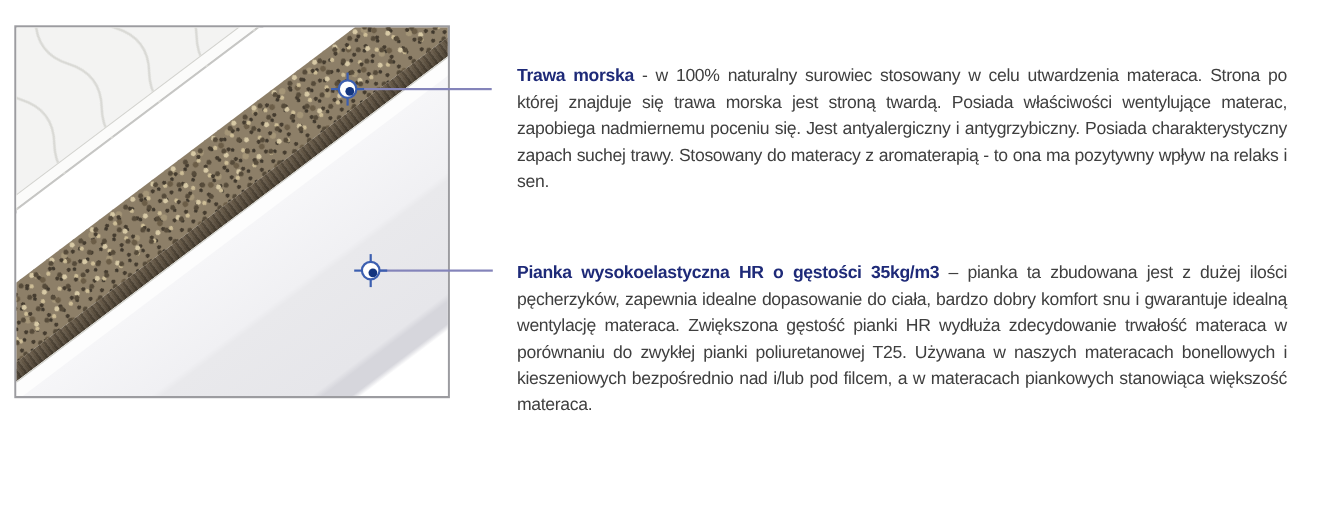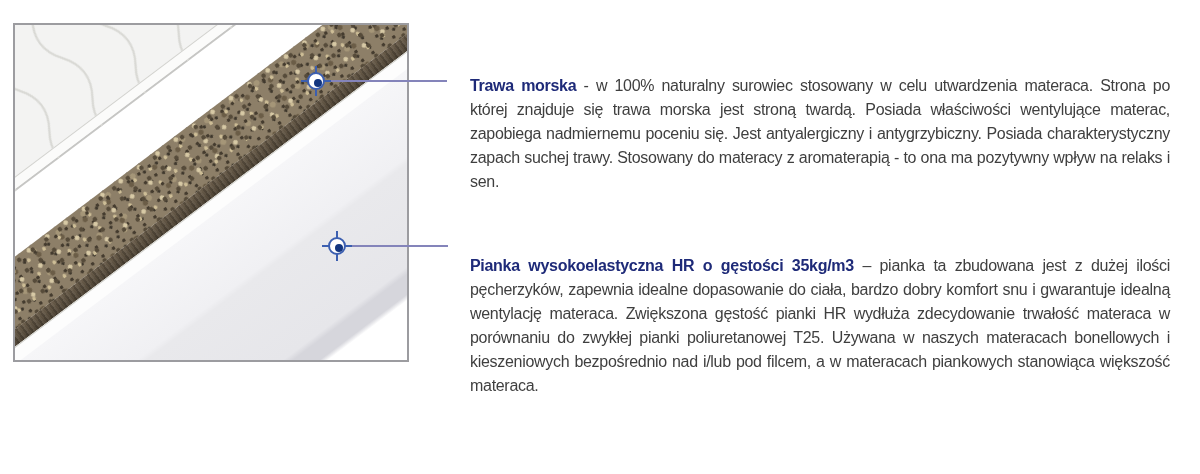--- a/index.html
+++ b/index.html
@@ -73,22 +73,22 @@
     position:absolute;left:5px;top:5px;width:8px;height:8px;border-radius:50%;
     background:#13357f;
   }
   
   .annot{
     position:absolute;left:470px;width:700px;
     text-align:justify;
     font-size:16px;line-height:24px;letter-spacing:-0.3px;
     color:#3f3f3f;z-index:2;
   }
-  .annot-1{top:58px;}
-  .annot-2{top:238px;}
+  .annot-1{top:42px;}
+  .annot-2{top:221px;}
   .head{color:#1e2a78;font-weight:bold;}
 </style>
 </head>
 <body>
 
 <div class="frame">
   <div class="rot">
     <div class="band quilt">
       <svg xmlns="http://www.w3.org/2000/svg">
         <defs>

